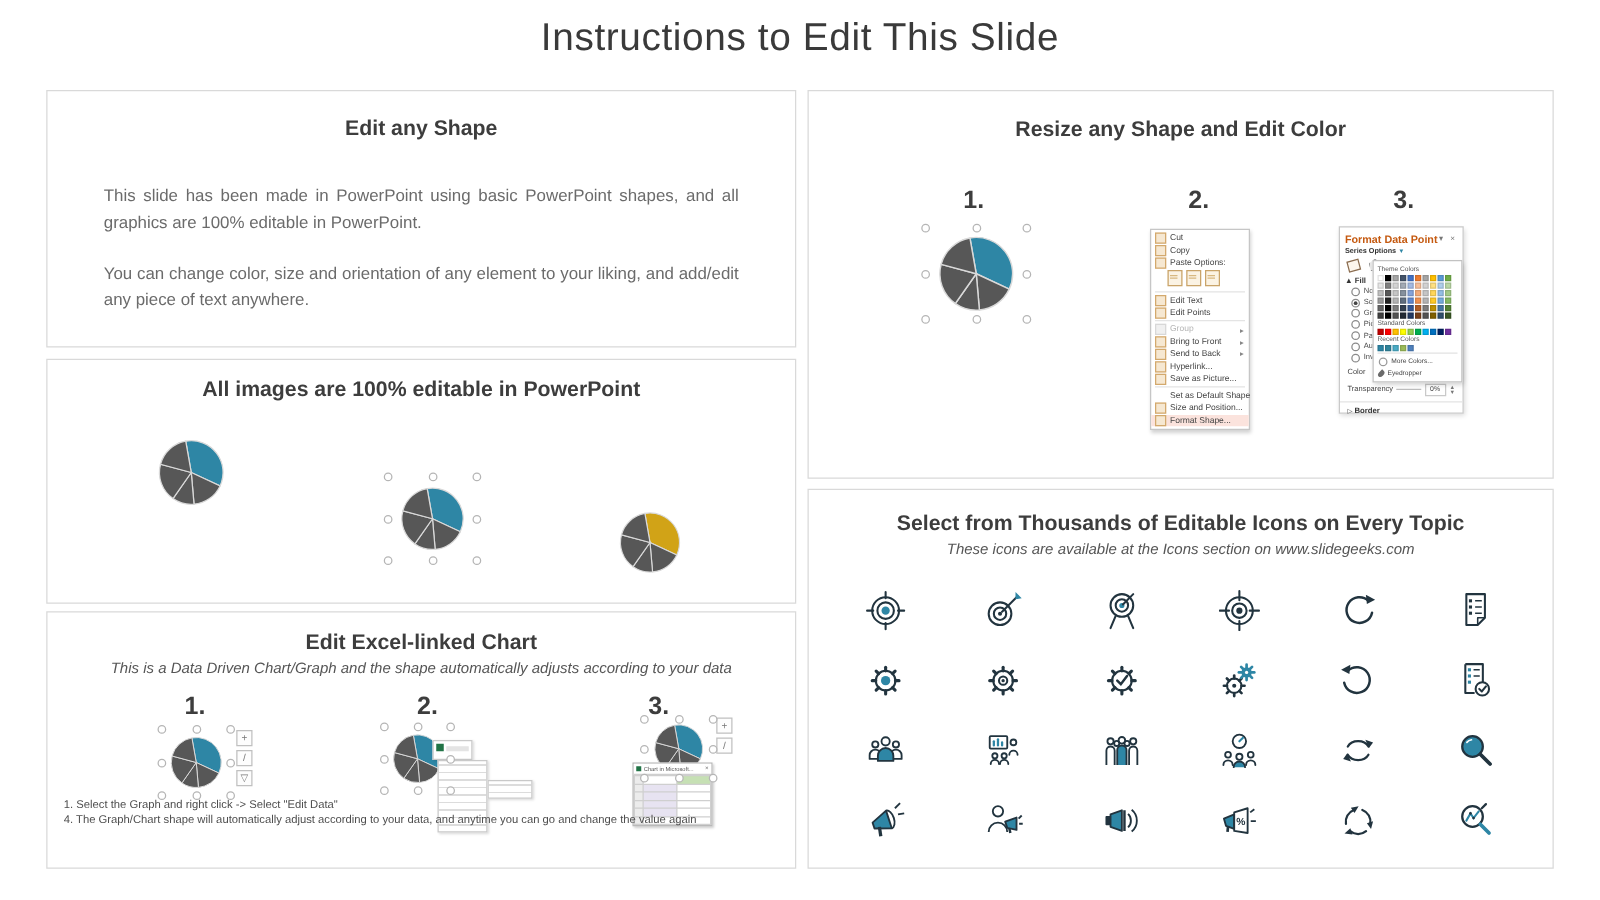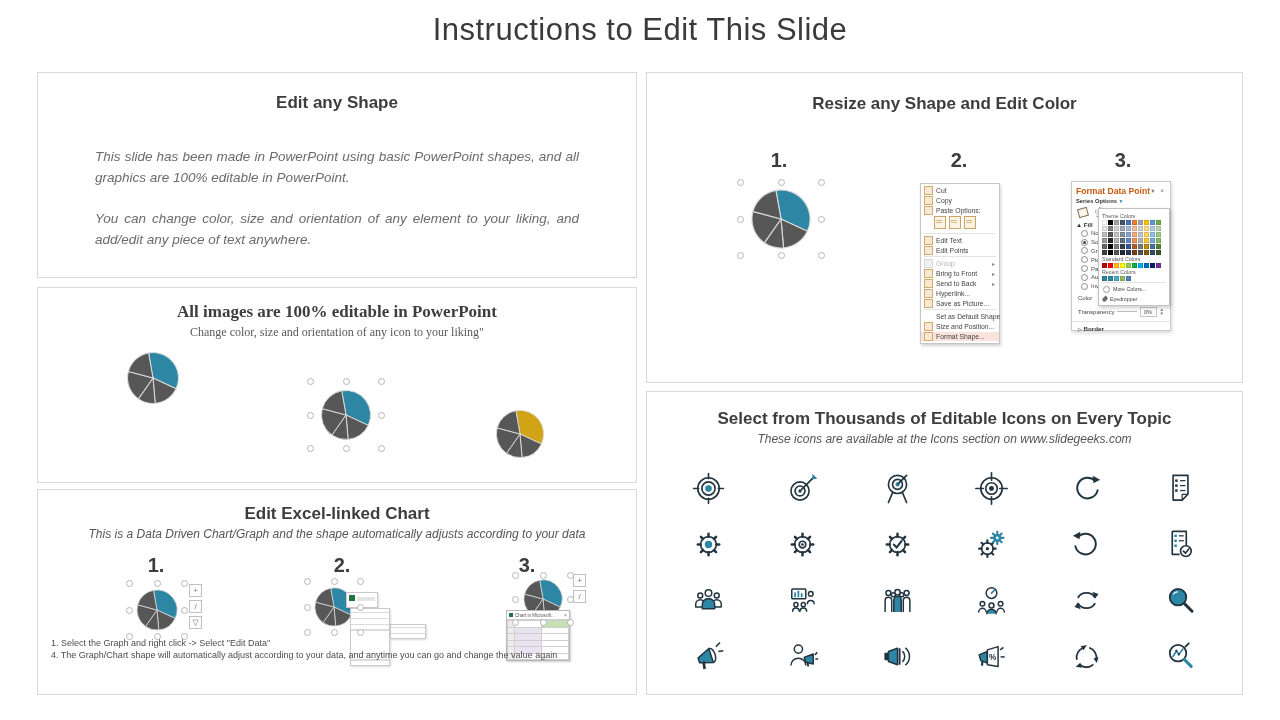--- a/index.html
+++ b/index.html
@@ -2,29 +2,29 @@
 <html style="--accent-blue: #2e86a5; --accent-yellow: #d1a317; --pie-gray: #575757; --icon-dark: #22343f; --panel-border: #d9d9d9; --dialog-title: #c55a11; --menu-highlight: #fbe3dd; --excel-green: #217346;"><head>
 <meta charset="utf-8">
 <style>
   html,body{margin:0;padding:0;background:#fff;}
   .stage{position:relative;width:1280px;height:720px;background:#fff;overflow:hidden;
          font-family:"Liberation Sans",sans-serif;color:#404040;}
   .stage h1{position:absolute;top:12px;left:0;width:100%;text-align:center;margin:0;
             font-size:31px;font-weight:500;color:#3a3a3a;letter-spacing:.5px;}
   .panel{position:absolute;background:#fff;border:1px solid #d9d9d9;box-sizing:border-box;}
   .pA{left:37px;top:72px;width:600px;height:206px;}
-  .pB{left:37px;top:287px;width:600px;height:196px;font-family:Liberation Serif, serif;}
+  .pB{left:37px;top:287px;width:600px;height:196px;}
   .pC{left:37px;top:489px;width:600px;height:206px;}
   .pD{left:646px;top:72px;width:597px;height:311px;}
   .pE{left:646px;top:391px;width:597px;height:304px;}
   .panel h2{margin:0;text-align:center;font-size:17px;font-weight:700;color:#3d3d3d;}
   .pA h2{padding-top:20px}.pB h2{padding-top:14px}.pC h2{padding-top:14px}
   .pD h2{padding-top:21px}.pE h2{padding-top:17px}
-  .para{font-style:italic;color:#6b6b6b;font-size:13.5px;line-height:1.55;text-align:justify;
-        margin:12px;padding:0 45px;}
+  .para{color:#6b6b6b;font-size:13.5px;line-height:1.55;text-align:justify;
+        margin:0;padding:0 45px;}
   .para.first{margin-top:34px}.para.second{margin-top:20px}
   .sub{margin:3px 0 0;text-align:center;color:#595959;font-size:12px;}
   .sub.it{font-style:italic;font-size:12px;color:#555;}
   .stepnum{position:absolute;font-size:20px;font-weight:700;color:#3d3d3d;transform:translateX(-50%);}
   
   .pie{display:block}
   .fig{position:absolute;}
   .handles i{position:absolute;width:5px;height:5px;background:#fff;border:1px solid #b5b5b5;
              border-radius:50%;z-index:3;}
   .handles i.nw{left:-2px;top:-2px}.handles i.n{left:calc(50% - 3px);top:-2px}
@@ -359,21 +359,20 @@
   <h1>Instructions to Edit This Slide</h1>
 
   <section class="panel pA">
     <h2>Edit any Shape</h2>
     <p class="para first">This slide has been made in PowerPoint using basic PowerPoint shapes, and all graphics are 100% editable in PowerPoint.</p>
     <p class="para second">You can change color, size and orientation of any element to your liking, and add/edit any piece of text anywhere.</p>
   </section>
 
   <section class="panel pB">
     <h2>All images are 100% editable in PowerPoint</h2>
-    <p class="sub">Change color, size and orientation of any icon to your liking"</p>
     <div class="fig" style="left:87px;top:62px;width:56px;height:56px">
       <svg class="pie" width="56" height="56" style="color:var(--accent-blue)">
           <use href="#pie"></use>
         </svg>
     </div>
     <div class="fig handles" style="left:271px;top:92px;width:74px;height:70px">
       <i class="nw"></i>
         <i class="n"></i>
         <i class="ne"></i>
         <i class="w"></i>

